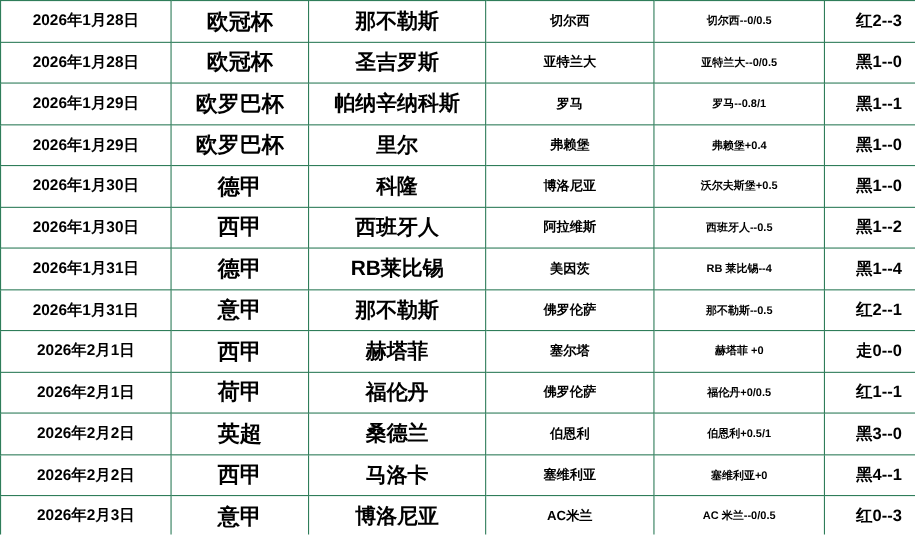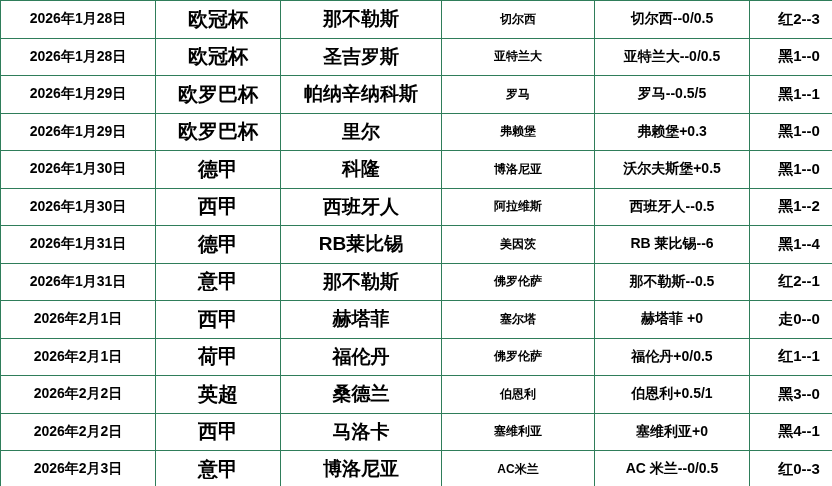--- a/index.html
+++ b/index.html
@@ -40,21 +40,21 @@
   td.col-home {
     width: 158px;
     font-size: 19px;
   }
   td.col-away {
     width: 150px;
     font-size: 12px;
   }
   td.col-pick {
     width: 152px;
-    font-size: 14px;
+    font-size: 10px;
   }
   td.col-result {
     width: 96px;
     font-size: 15px;
   }
 </style>
 </head>
 <body>
 
 <table class="match-table">
@@ -73,29 +73,29 @@
       <td class="col-home">圣吉罗斯</td>
       <td class="col-away">亚特兰大</td>
       <td class="col-pick">亚特兰大--0/0.5</td>
       <td class="col-result">黑1--0</td>
     </tr>
     <tr>
       <td class="col-date">2026年1月29日</td>
       <td class="col-league">欧罗巴杯</td>
       <td class="col-home">帕纳辛纳科斯</td>
       <td class="col-away">罗马</td>
-      <td class="col-pick">罗马--0.5/5</td>
+      <td class="col-pick">罗马--0.8/1</td>
       <td class="col-result">黑1--1</td>
     </tr>
     <tr>
       <td class="col-date">2026年1月29日</td>
       <td class="col-league">欧罗巴杯</td>
       <td class="col-home">里尔</td>
       <td class="col-away">弗赖堡</td>
-      <td class="col-pick">弗赖堡+0.3</td>
+      <td class="col-pick">弗赖堡+0.4</td>
       <td class="col-result">黑1--0</td>
     </tr>
     <tr>
       <td class="col-date">2026年1月30日</td>
       <td class="col-league">德甲</td>
       <td class="col-home">科隆</td>
       <td class="col-away">博洛尼亚</td>
       <td class="col-pick">沃尔夫斯堡+0.5</td>
       <td class="col-result">黑1--0</td>
     </tr>
@@ -105,21 +105,21 @@
       <td class="col-home">西班牙人</td>
       <td class="col-away">阿拉维斯</td>
       <td class="col-pick">西班牙人--0.5</td>
       <td class="col-result">黑1--2</td>
     </tr>
     <tr>
       <td class="col-date">2026年1月31日</td>
       <td class="col-league">德甲</td>
       <td class="col-home">RB莱比锡</td>
       <td class="col-away">美因茨</td>
-      <td class="col-pick">RB 莱比锡--6</td>
+      <td class="col-pick">RB 莱比锡--4</td>
       <td class="col-result">黑1--4</td>
     </tr>
     <tr>
       <td class="col-date">2026年1月31日</td>
       <td class="col-league">意甲</td>
       <td class="col-home">那不勒斯</td>
       <td class="col-away">佛罗伦萨</td>
       <td class="col-pick">那不勒斯--0.5</td>
       <td class="col-result">红2--1</td>
     </tr>

